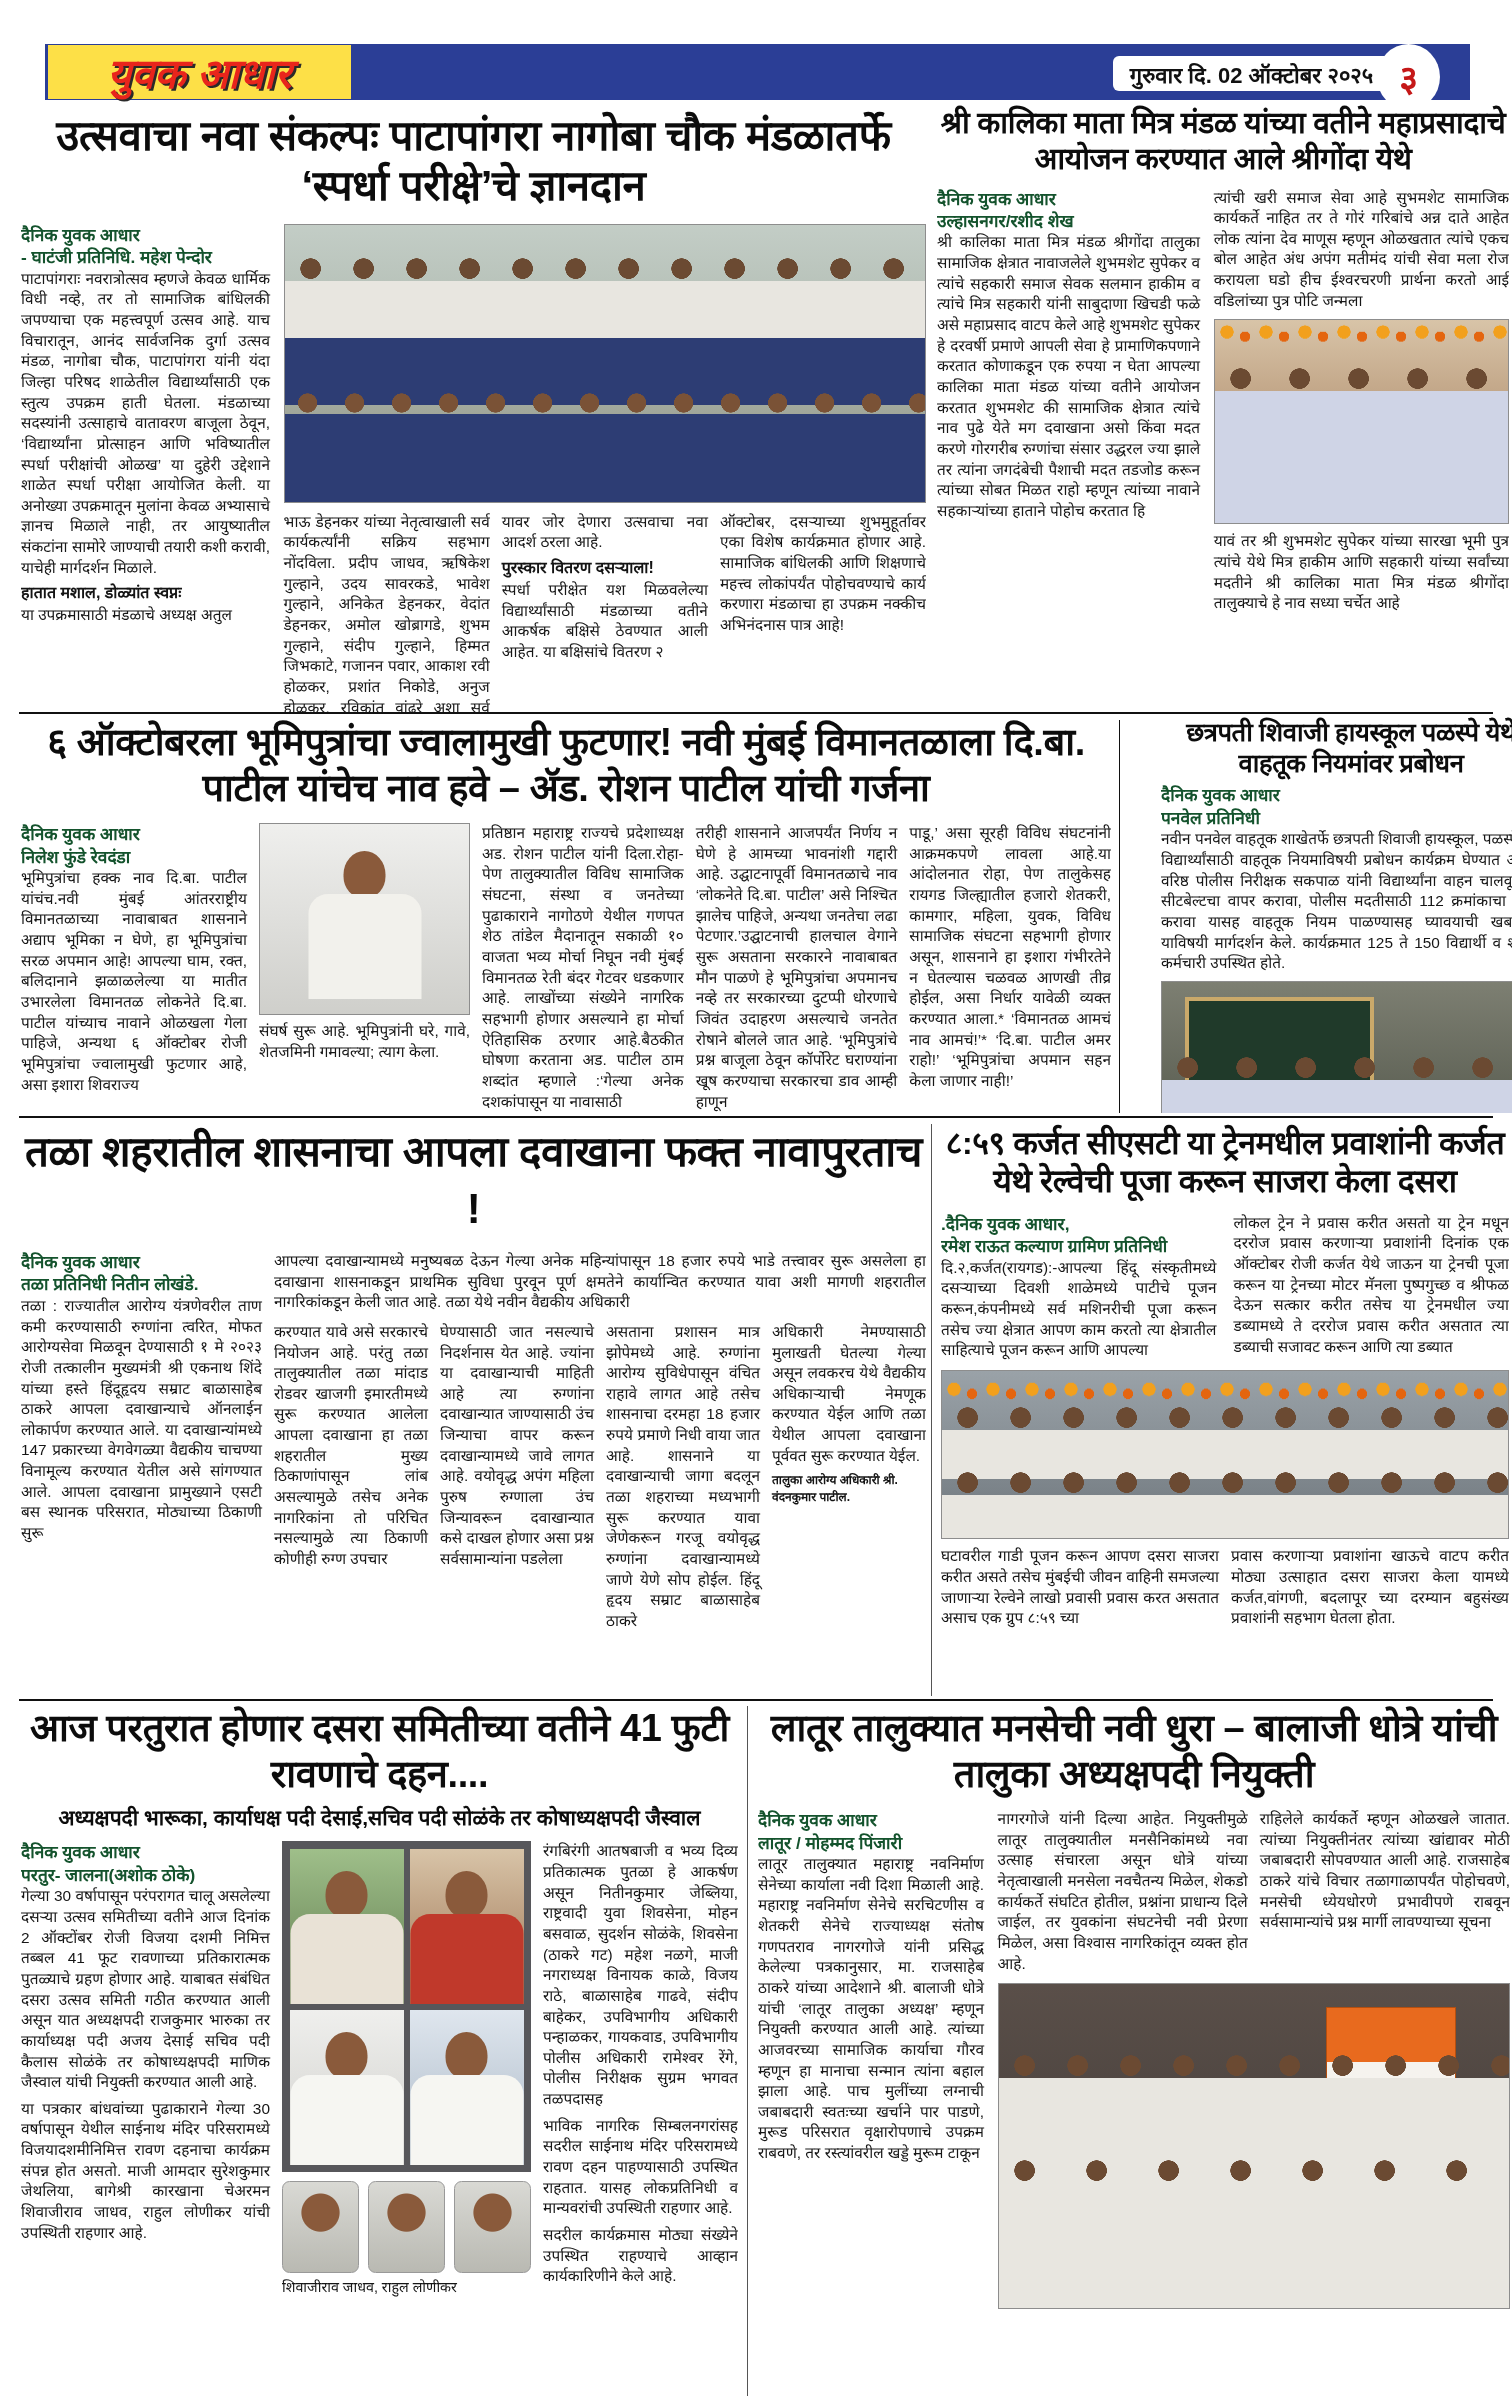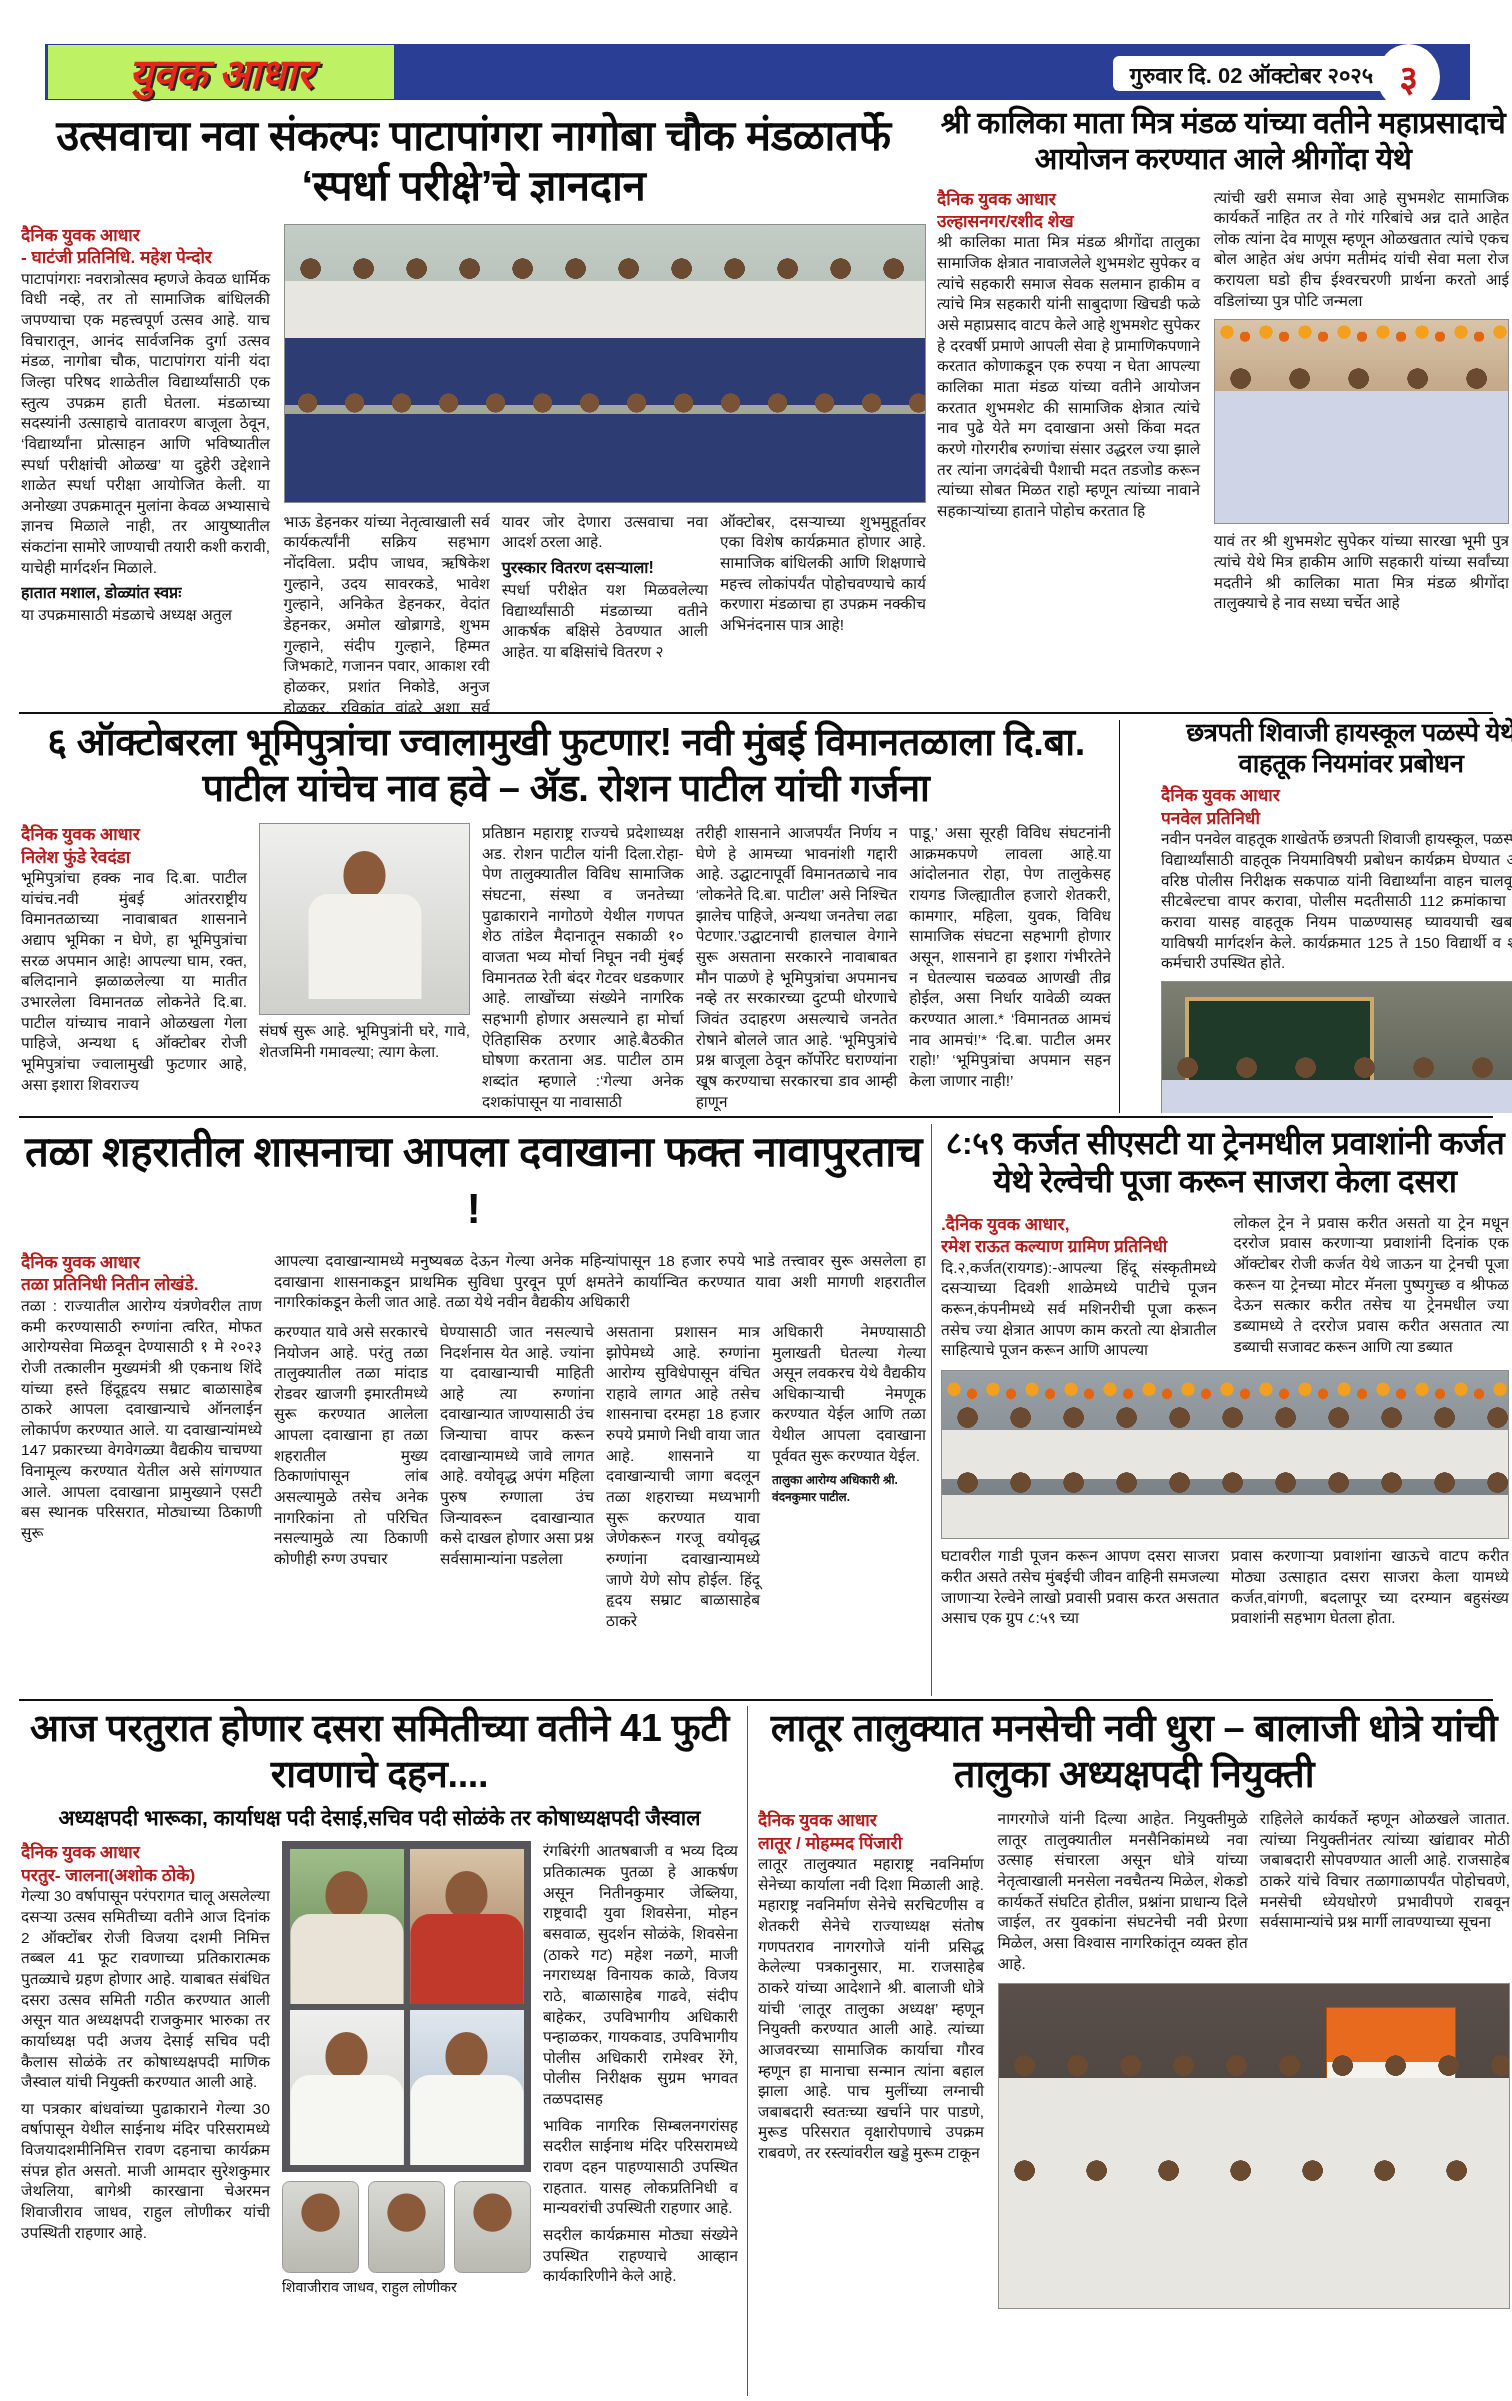--- a/index.html
+++ b/index.html
@@ -1,34 +1,34 @@
 <!DOCTYPE html>
 <html style="font-size:12px"><head>
 <meta charset="utf-8">
 <style>
   html,body{margin:0;padding:0;background:#e9e9e9;}
   #page{position:relative;width:1512px;height:2401px;background:#ffffff;margin:0 auto;
         font-family:"Liberation Sans","DejaVu Sans",sans-serif;color:#141414;overflow:hidden;}
   
   .topbar{position:absolute;left:45px;top:44px;width:1425px;height:56px;background:#2b3e96;}
-  .logo-box{position:absolute;left:48px;top:45px;width:346px;height:54px;background:#bef264;
+  .logo-box{position:absolute;left:48px;top:45px;width:303px;height:54px;background:#fde047;
             display:flex;align-items:center;justify-content:center;}
   .logo-text{color:#e8251c;font-size:41px;font-weight:900;font-style:italic;
              text-shadow:2.3px 2.3px 0 #2a2a2a;white-space:nowrap;}
   .date-pill{position:absolute;left:1113px;top:56px;width:277px;height:35px;background:#ffffff;
              border-radius:6px;display:flex;align-items:center;justify-content:center;
              font-size:22px;font-weight:700;color:#111;}
   .page-circle{position:absolute;left:1377px;top:44px;width:63px;height:66px;background:#ffffff;
                border-radius:50%;display:flex;align-items:center;justify-content:center;
                color:#c51818;font-size:36px;font-weight:900;}
   
   .article{position:absolute;overflow:hidden;}
   .hl{font-weight:900;text-align:center;color:#0c0c0c;line-height:1.2;letter-spacing:-0.4px;}
   .subhl{font-weight:800;text-align:center;color:#0c0c0c;line-height:1.25;}
-  .by{font-weight:800;font-size:17.3px;line-height:1.3;color:#b91c1c;}
+  .by{font-weight:800;font-size:17.3px;line-height:1.3;color:#14532d;}
   .txt{font-size:15.4px;line-height:1.34;text-align:justify;color:#161616;}
   .subh{font-weight:800;font-size:16px;line-height:1.3;margin:4.5px 0 1.5px 0;}
   .sig{font-weight:800;font-size:12px;margin-top:4.5px;}
   .cols{display:flex;gap:12px;}
   .col{flex:1;min-width:0;}
   .rule-h{position:absolute;left:19px;width:1474px;border-top:2.3px solid #111;}
   .rule-v{position:absolute;border-left:1.5px solid #111;}
   
   .photo{position:relative;background:linear-gradient(180deg,#c3cdc6 0%,#a9b4a9 55%,#8d8675 100%);
          overflow:hidden;border:0.8px solid #8d8d8d;}

